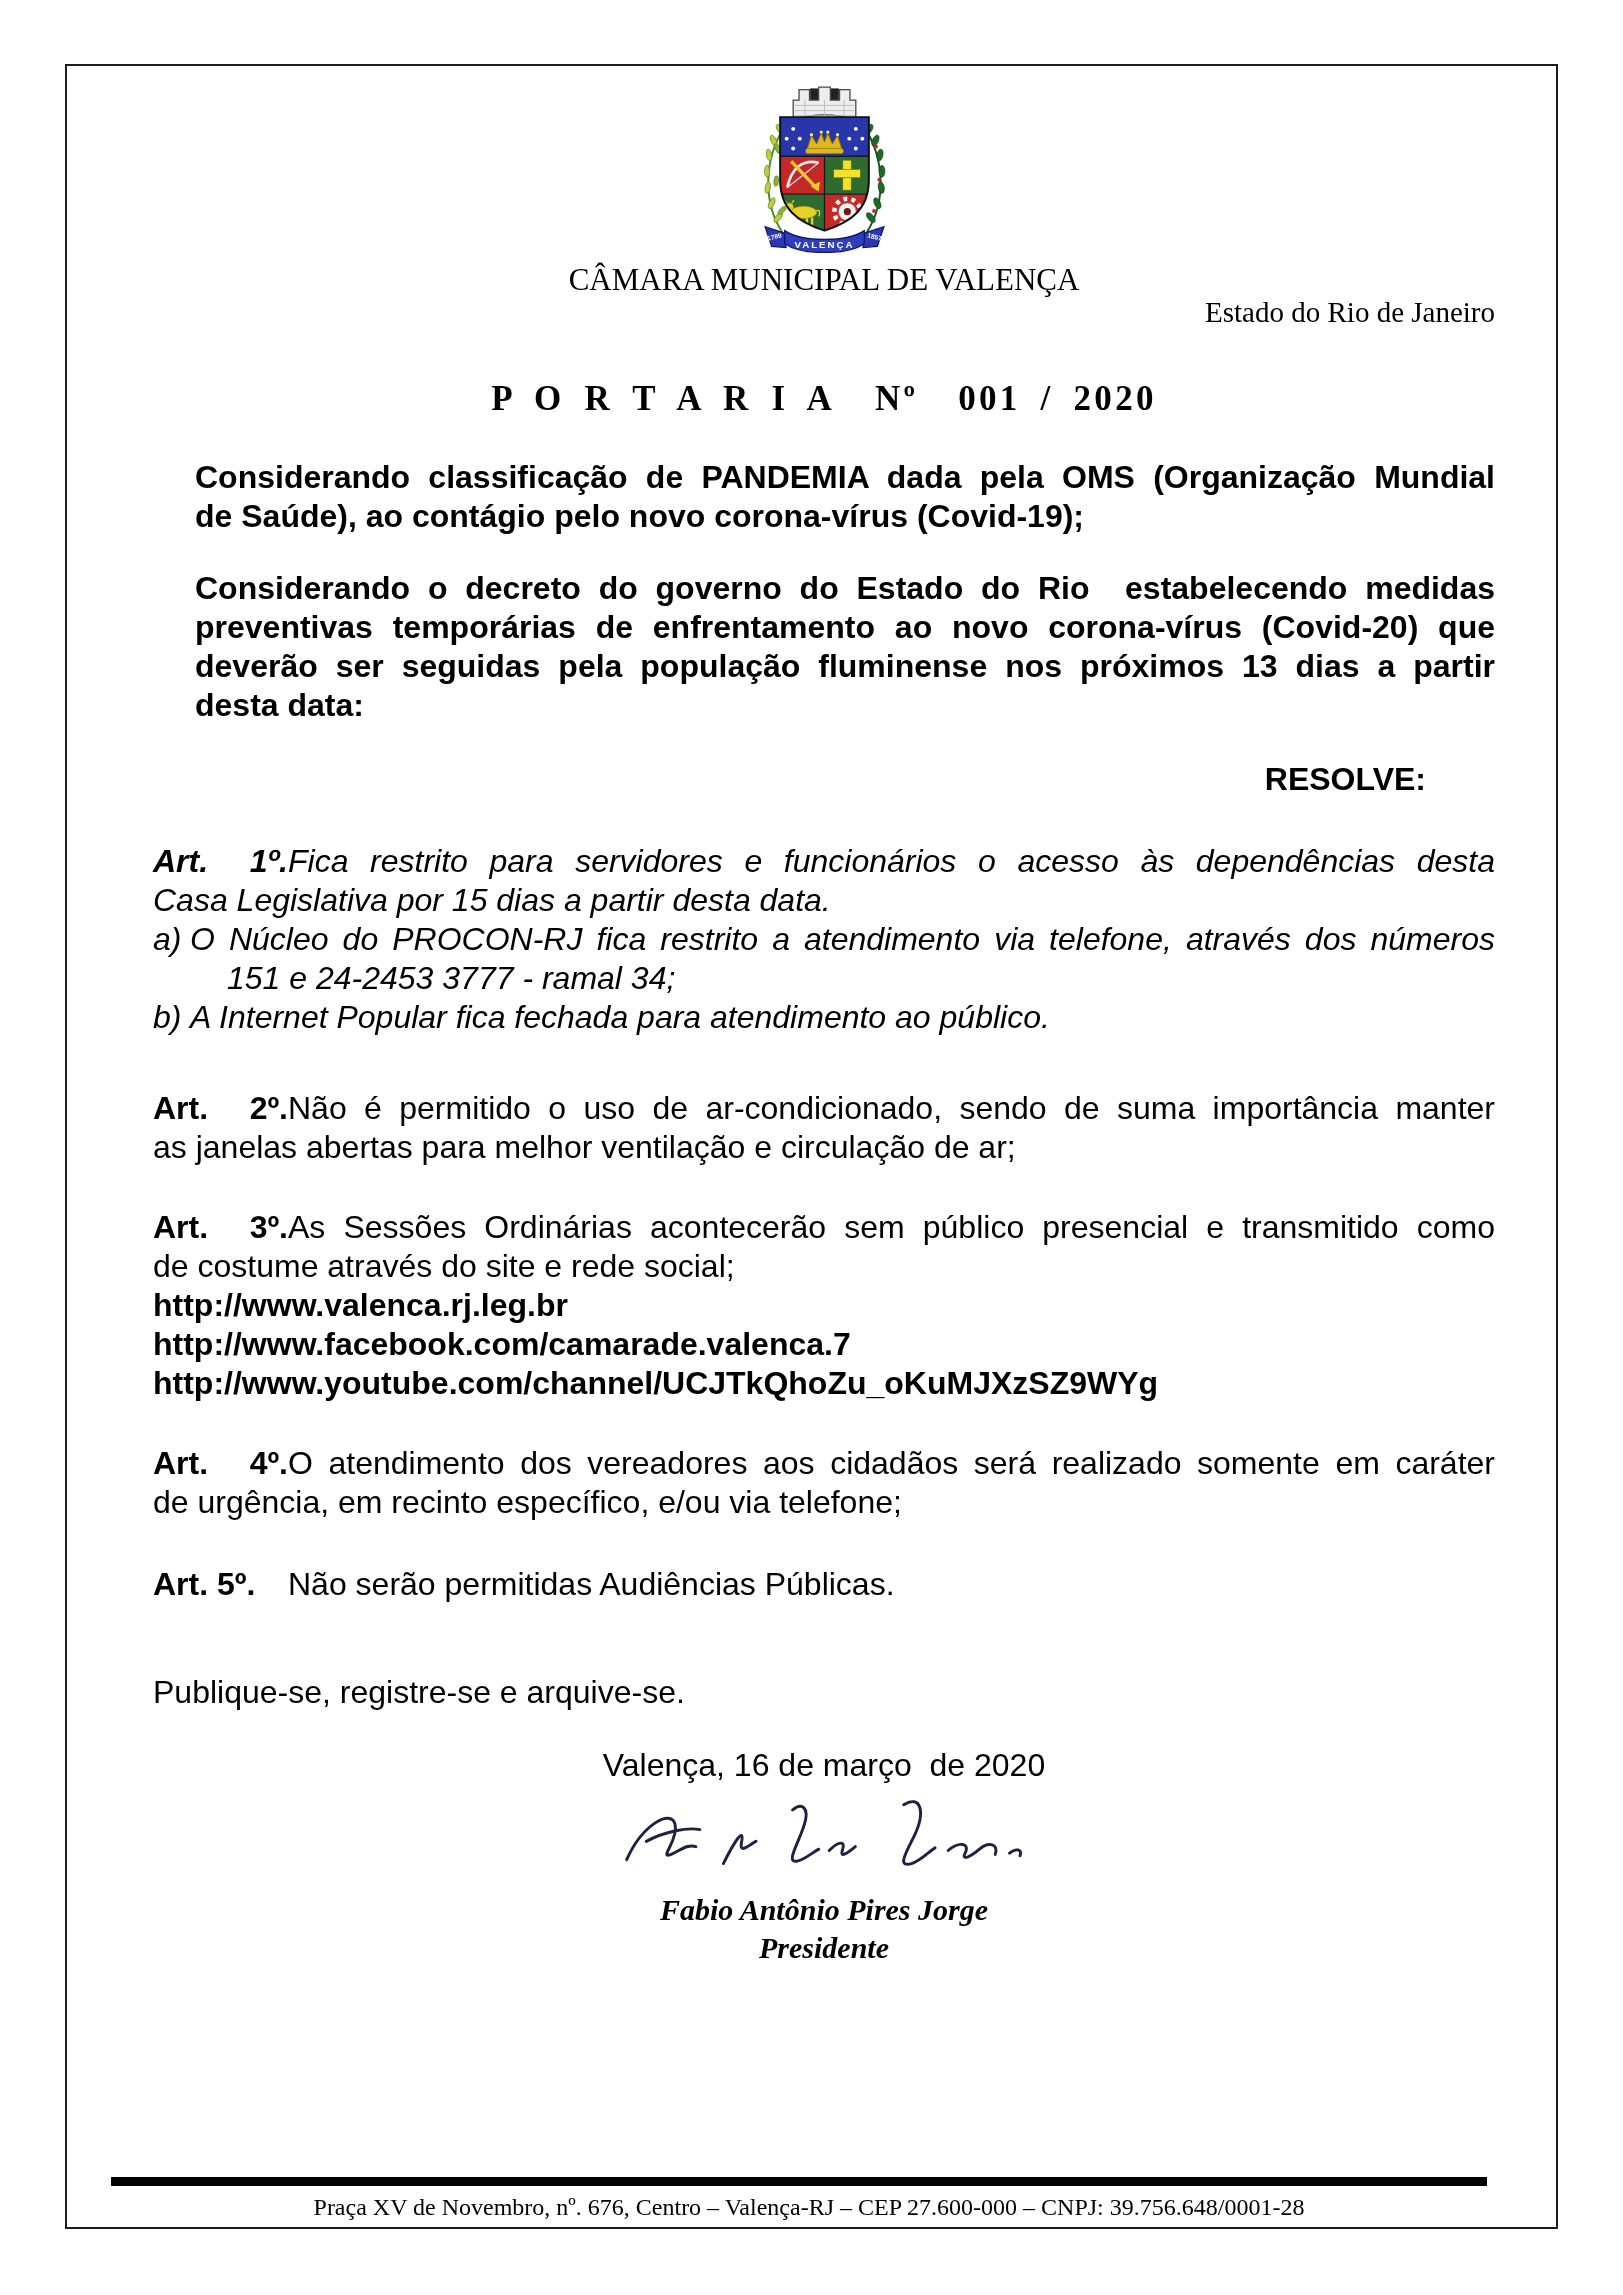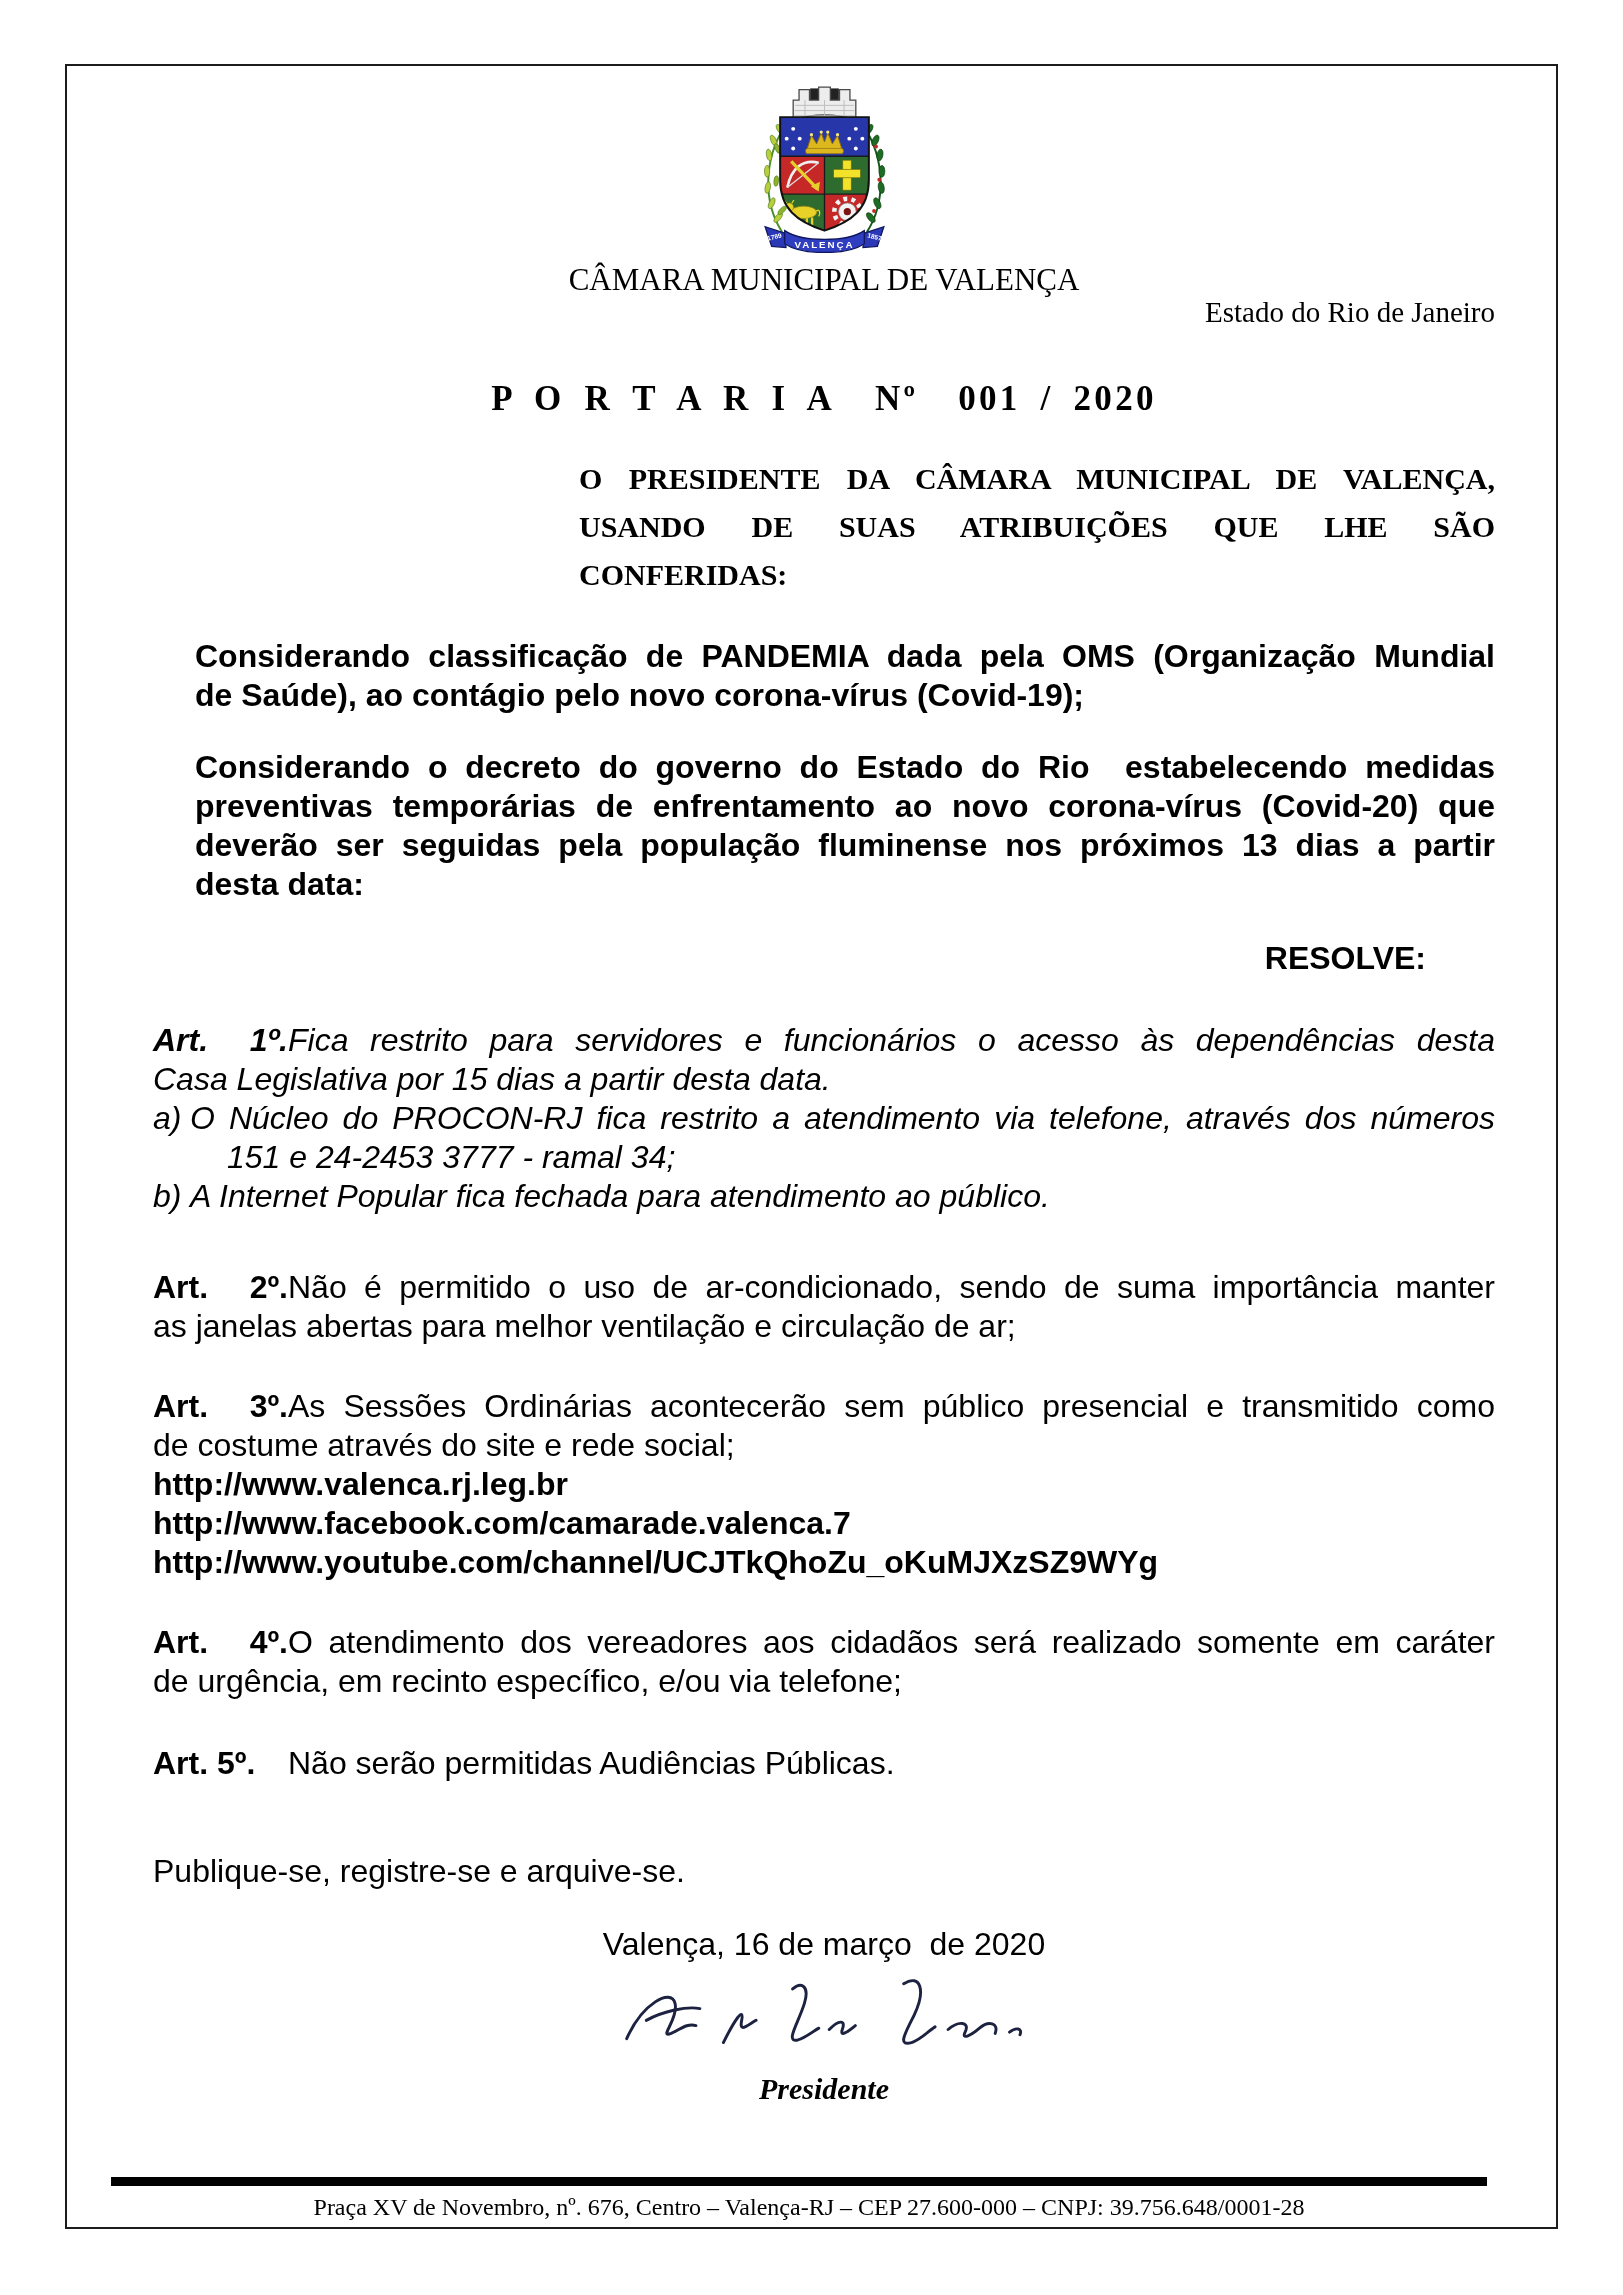--- a/index.html
+++ b/index.html
@@ -169,25 +169,20 @@
           <text x="105" y="252" font-size="15" font-weight="bold" fill="#fff" letter-spacing="3" font-family="Liberation Sans, sans-serif" text-anchor="middle">VALENÇA</text>
           <text x="181" y="239" font-size="10" font-weight="bold" fill="#fff" font-family="Liberation Sans, sans-serif" text-anchor="middle" transform="rotate(14 181 239)">1857</text>
         </g>
       </svg>
 
       <div class="org-name">CÂMARA MUNICIPAL DE VALENÇA</div>
       <div class="org-state">Estado do Rio de Janeiro</div>
 
       <h1 class="title">P O R T A R I A&nbsp; Nº&nbsp; 001 / 2020</h1>
 
-      <section class="preamble">
-        <div class="j">O PRESIDENTE DA CÂMARA MUNICIPAL DE VALENÇA,</div>
-        <div class="j">USANDO DE SUAS ATRIBUIÇÕES QUE LHE SÃO</div>
-        <div>CONFERIDAS:</div>
-      </section>
 
       <section class="cons">
         <div class="ln j">Considerando classificação de PANDEMIA dada pela OMS (Organização Mundial</div>
         <div class="ln">de Saúde), ao contágio pelo novo corona-vírus (Covid-19);</div>
       </section>
 
       <section class="cons cons2">
         <div class="ln j">Considerando o decreto do governo do Estado do Rio&nbsp; estabelecendo medidas</div>
         <div class="ln j">preventivas temporárias de enfrentamento ao novo corona-vírus (Covid-20) que</div>
         <div class="ln j">deverão ser seguidas pela população fluminense nos próximos 13 dias a partir</div>
@@ -250,20 +245,21 @@
             <path d="M28,102 C52,48 96,24 102,48 C108,72 76,102 96,94 C110,88 120,78 134,82"></path>
             <path d="M58,74 C84,60 120,52 140,56"></path>
             <path d="M176,108 C194,72 208,52 204,74 C200,94 212,82 226,74"></path>
             <path d="M282,26 C296,14 308,22 300,48 C290,80 270,108 290,104 C302,101 314,90 322,86"></path>
             <path d="M338,88 C352,74 364,72 358,88 C354,100 366,92 378,82"></path>
             <path d="M452,18 C478,2 486,28 468,66 C454,94 442,114 464,108 C478,104 490,90 500,84"></path>
             <path d="M520,88 C536,74 554,76 546,92 C540,104 554,98 568,86 C582,74 598,78 592,94"></path>
             <path d="M614,92 C624,84 634,86 630,96"></path>
           </g>
         </svg>
+        <div class="sig-name">Fabio Antônio Pires Jorge</div>
         <div class="sig-name">Presidente</div>
       </div>
 
     </main>
 
     <footer class="footer">
       <div class="footer-rule"></div>
       <div class="footer-text">Praça XV de Novembro, nº. 676, Centro – Valença-RJ – CEP 27.600-000 – CNPJ: 39.756.648/0001-28</div>
     </footer>
   </div>

